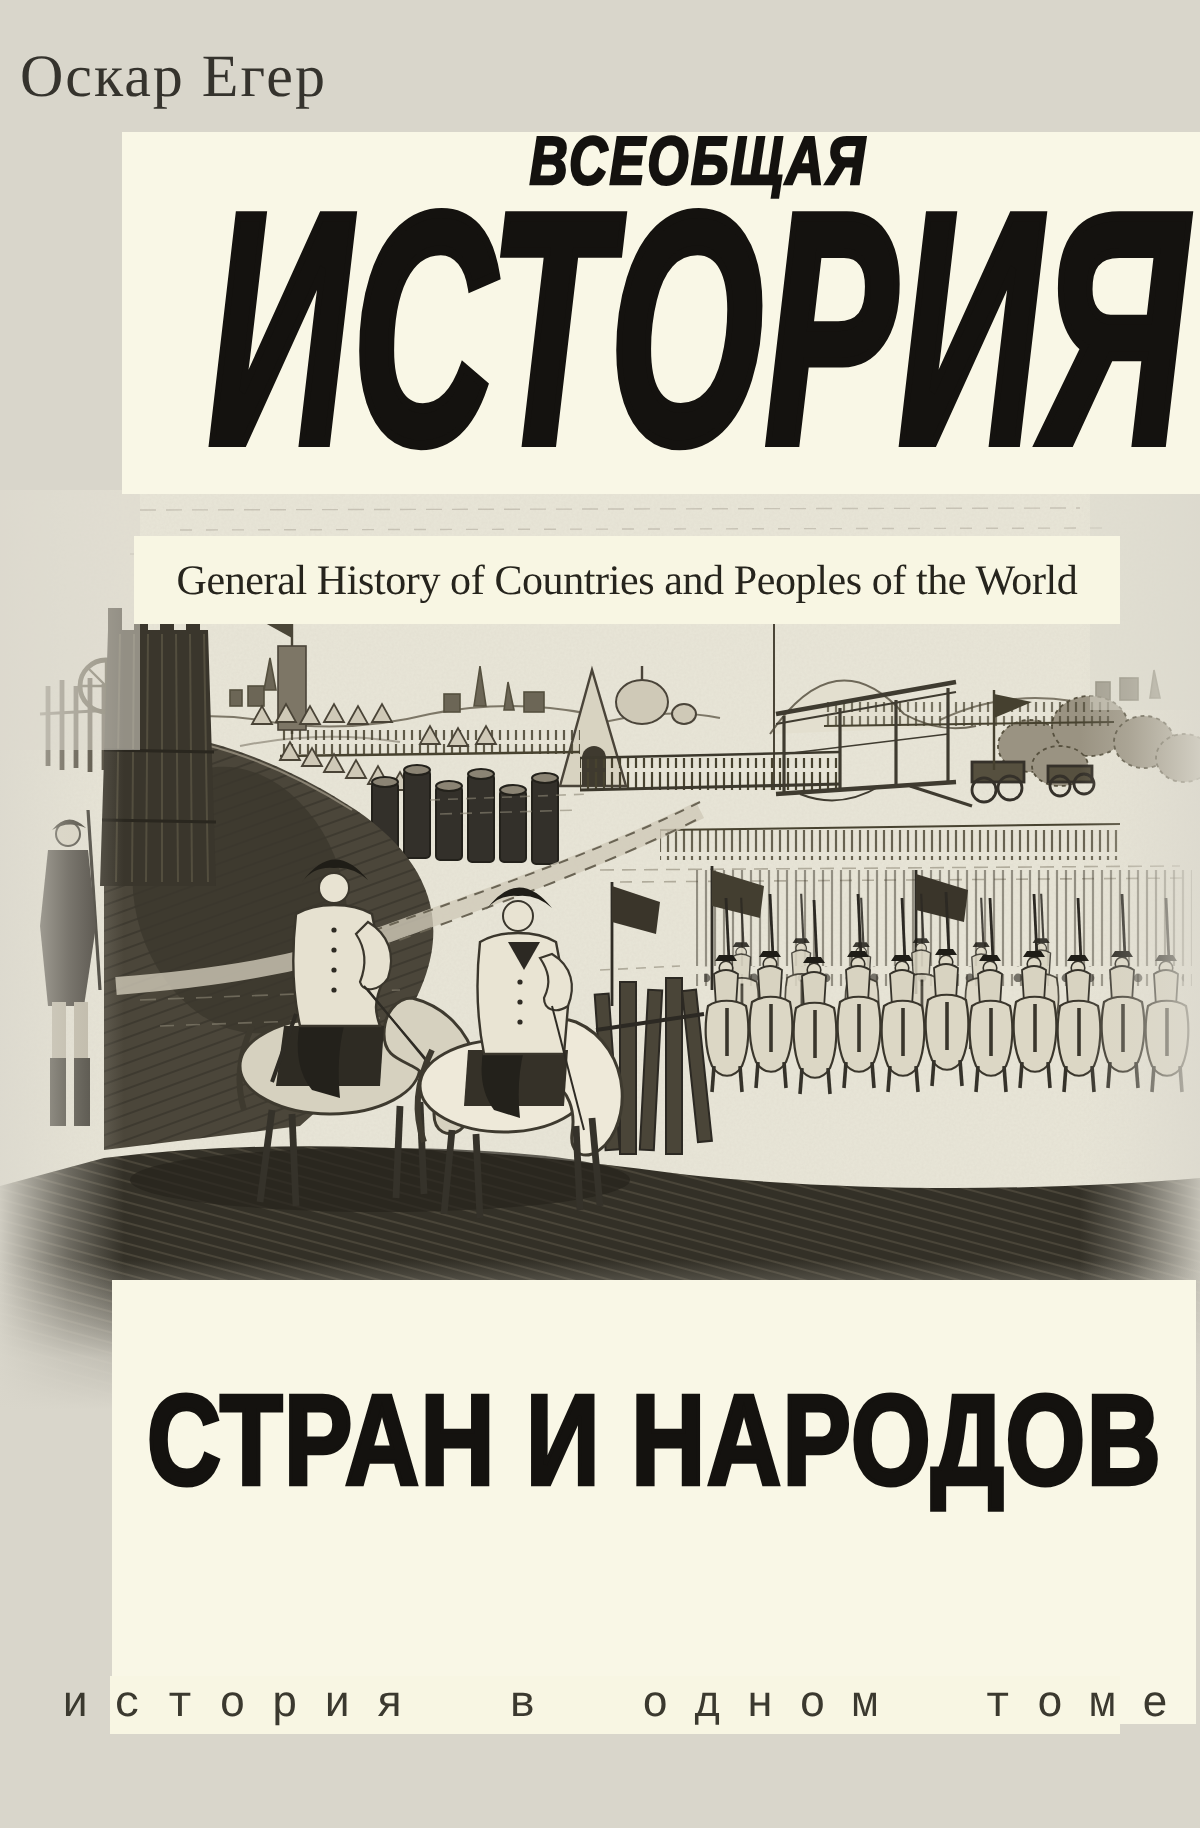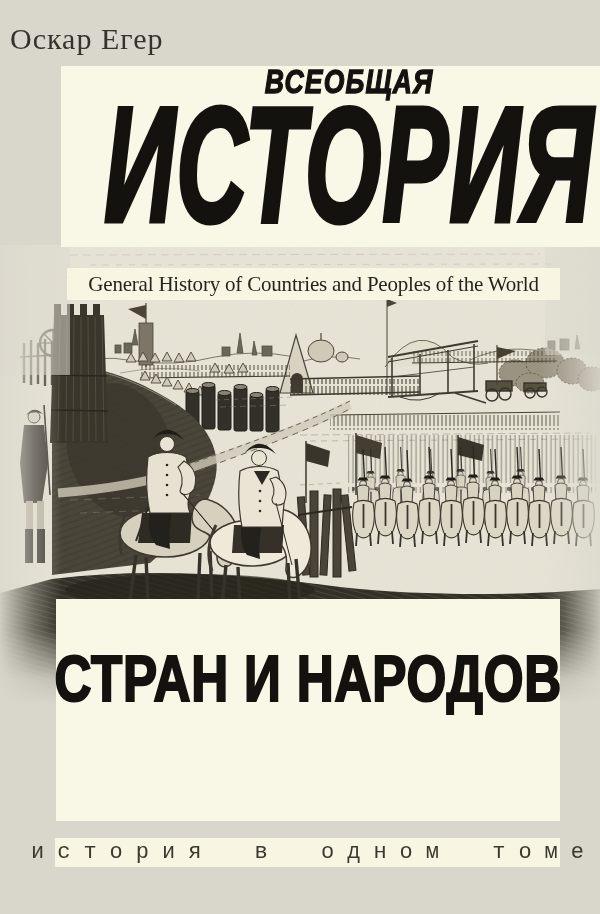--- a/index.html
+++ b/index.html
@@ -7,34 +7,34 @@
          font-family:"Liberation Serif",serif;}
   
   .author-row{position:absolute;top:24px;left:0;width:600px;display:flex;}
   .author{font-family:"Liberation Serif",serif;font-size:30px;line-height:30px;color:#35332d;
           letter-spacing:1px;transform:translateX(10px);white-space:nowrap;}
   
   .engraving{position:absolute;top:245px;left:0;}
   
   .panel{position:absolute;background:#f9f7e6;}
   .panel-top{left:61px;top:66px;width:577px;height:181px;font-style:italic;}
-  .panel-bottom{left:56px;top:599px;width:504px;height:222px;}
+  .panel-bottom{left:56px;top:640px;width:504px;height:222px;padding-left:38px;}
   .trow{position:absolute;left:0;width:100%;display:flex;justify-content:center;white-space:nowrap;}
   .t1row{top:-2px;}
   .t2row{top:17px;align-items:flex-end;}
   .t3row{top:50px;}
   .t4row{top:115px;}
   .t1{font-family:"Liberation Sans",sans-serif;font-weight:700;font-size:34px;line-height:34px;
       color:#14120f;-webkit-text-stroke:1.3px #14120f;letter-spacing:1.5px;transform:scaleX(.78);}
   .t2{font-family:"Liberation Sans",sans-serif;font-weight:700;font-size:164px;line-height:164px;
       color:#14120f;-webkit-text-stroke:5px #14120f;letter-spacing:2px;transform:scaleX(.6);}
   .t3,.t4{font-family:"Liberation Sans",sans-serif;font-weight:700;font-size:64px;line-height:60px;
       color:#14120f;-webkit-text-stroke:2.2px #14120f;letter-spacing:1px;transform:scaleX(.8);}
   
-  .band{position:absolute;left:67px;top:268px;width:493px;height:32px;background:#f8f6e3;
+  .band{position:absolute;left:67px;top:268px;width:493px;height:44px;background:#f8f6e3;
         display:flex;align-items:center;justify-content:center;}
   .band span{font-family:"Liberation Serif",serif;font-size:21px;color:#26241d;
         letter-spacing:-0.2px;white-space:nowrap;}
   
   .strip{position:absolute;left:55px;top:838px;width:505px;height:29px;background:#f8f6e3;
          display:flex;align-items:center;justify-content:center;}
   .strip span{font-family:Liberation Mono, monospace;font-size:22px;color:#3b392f;
          letter-spacing:13px;word-spacing:14px;white-space:nowrap;padding-left:13px;}
 </style>
 </head>

